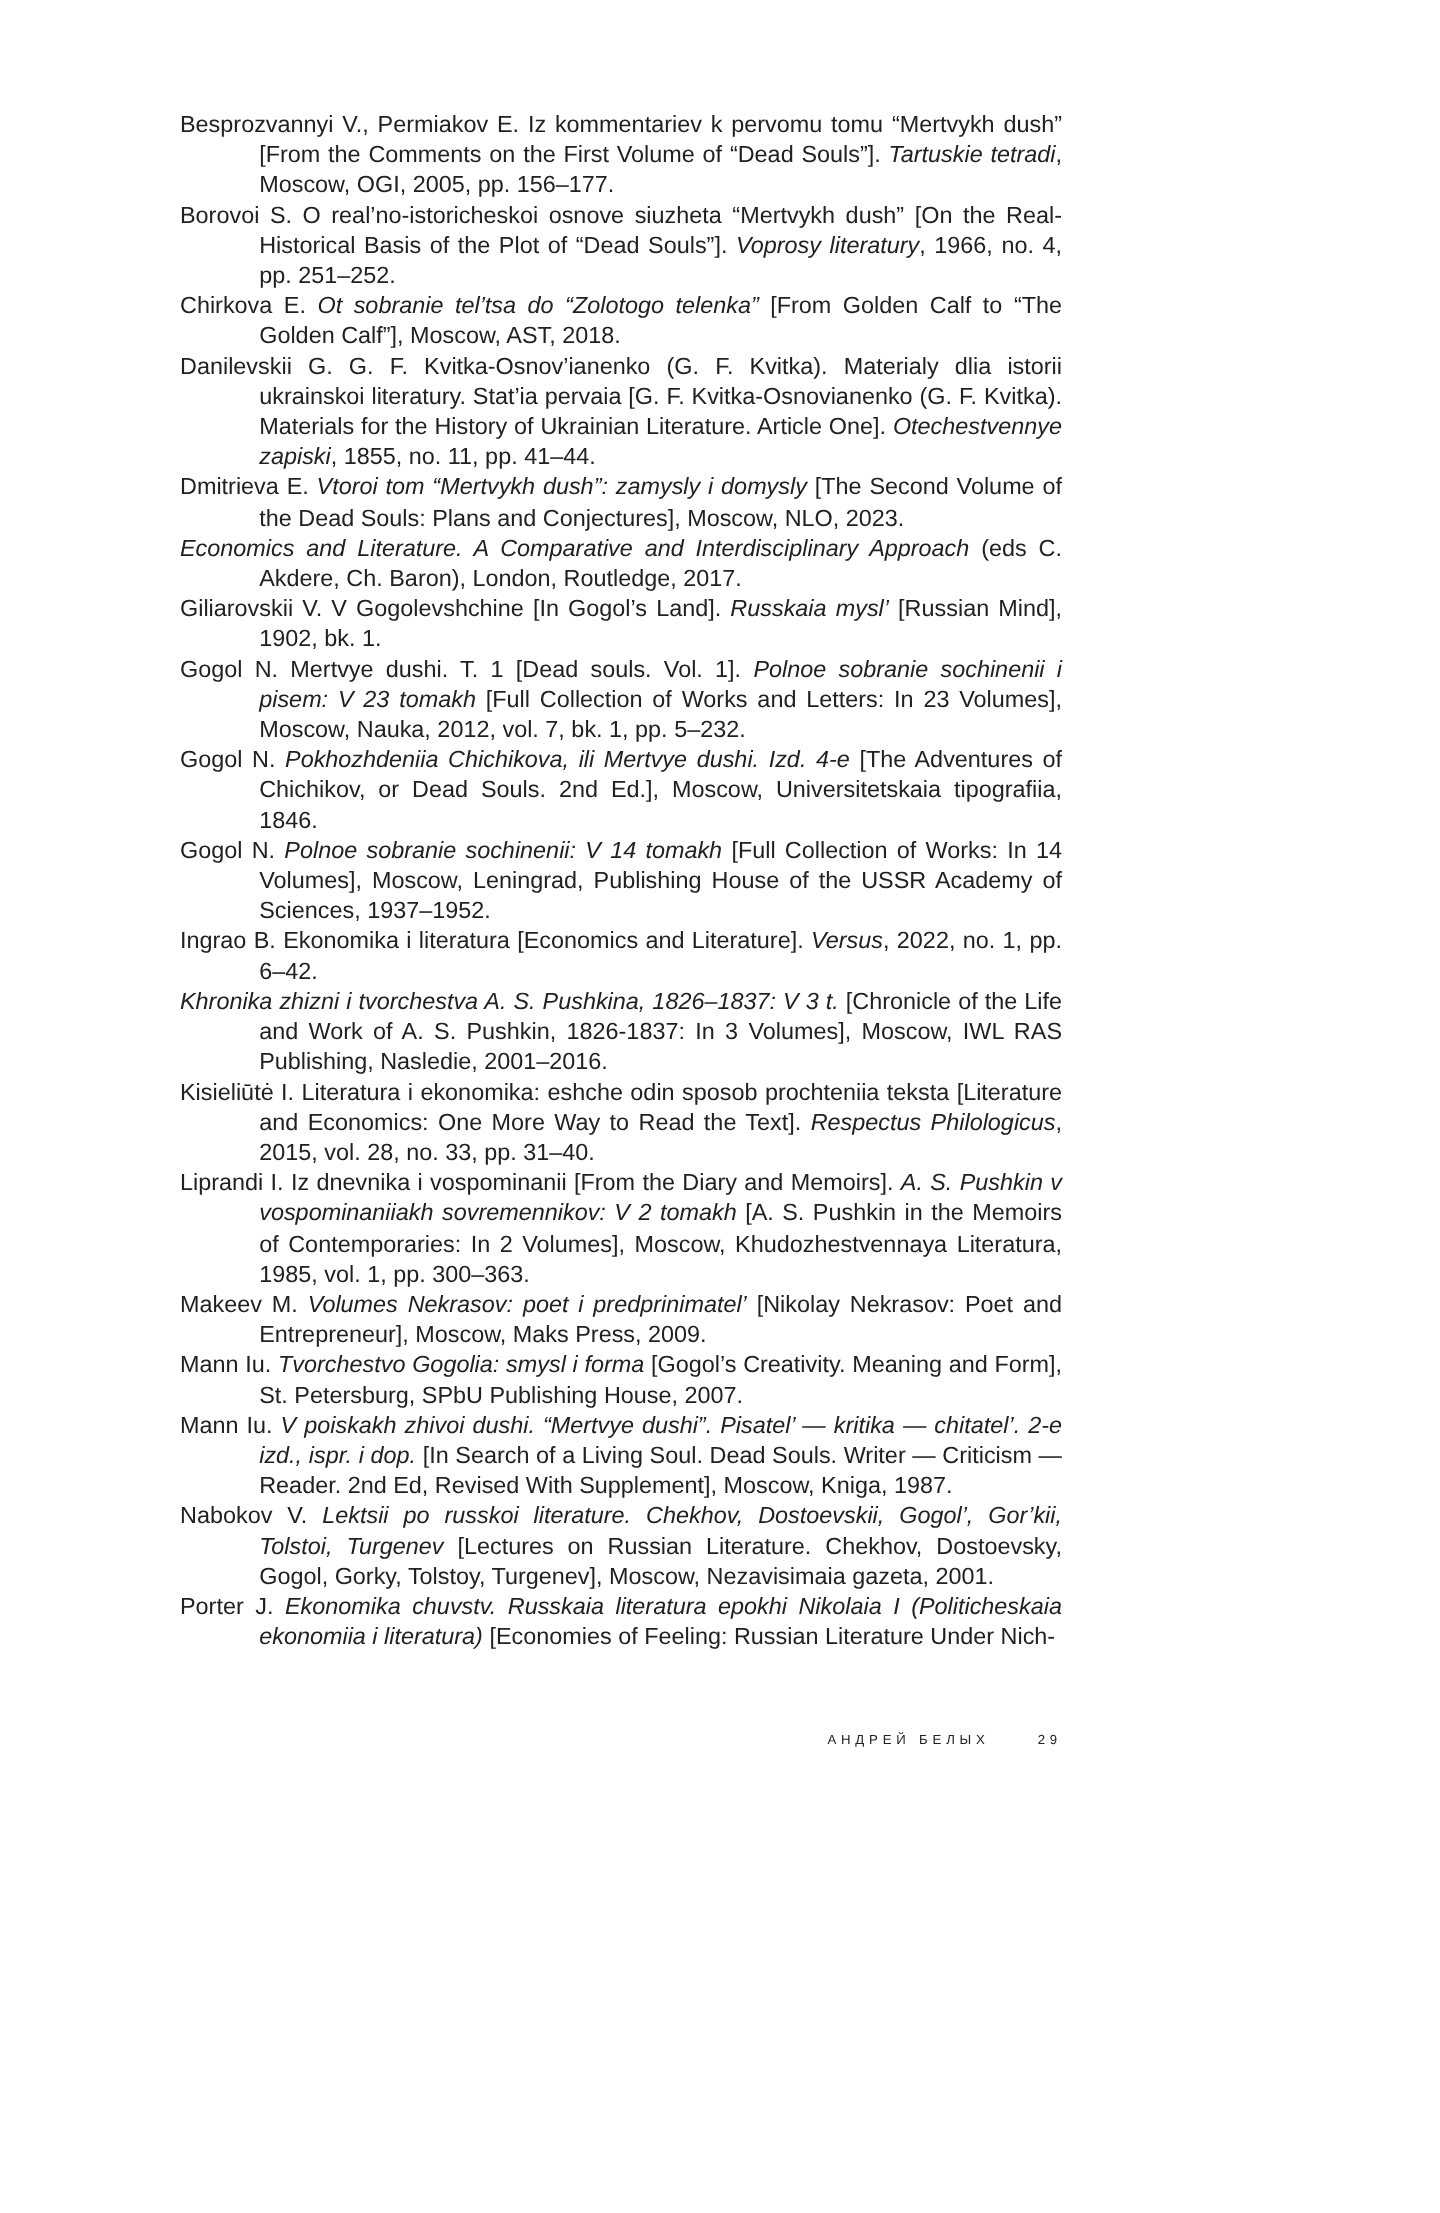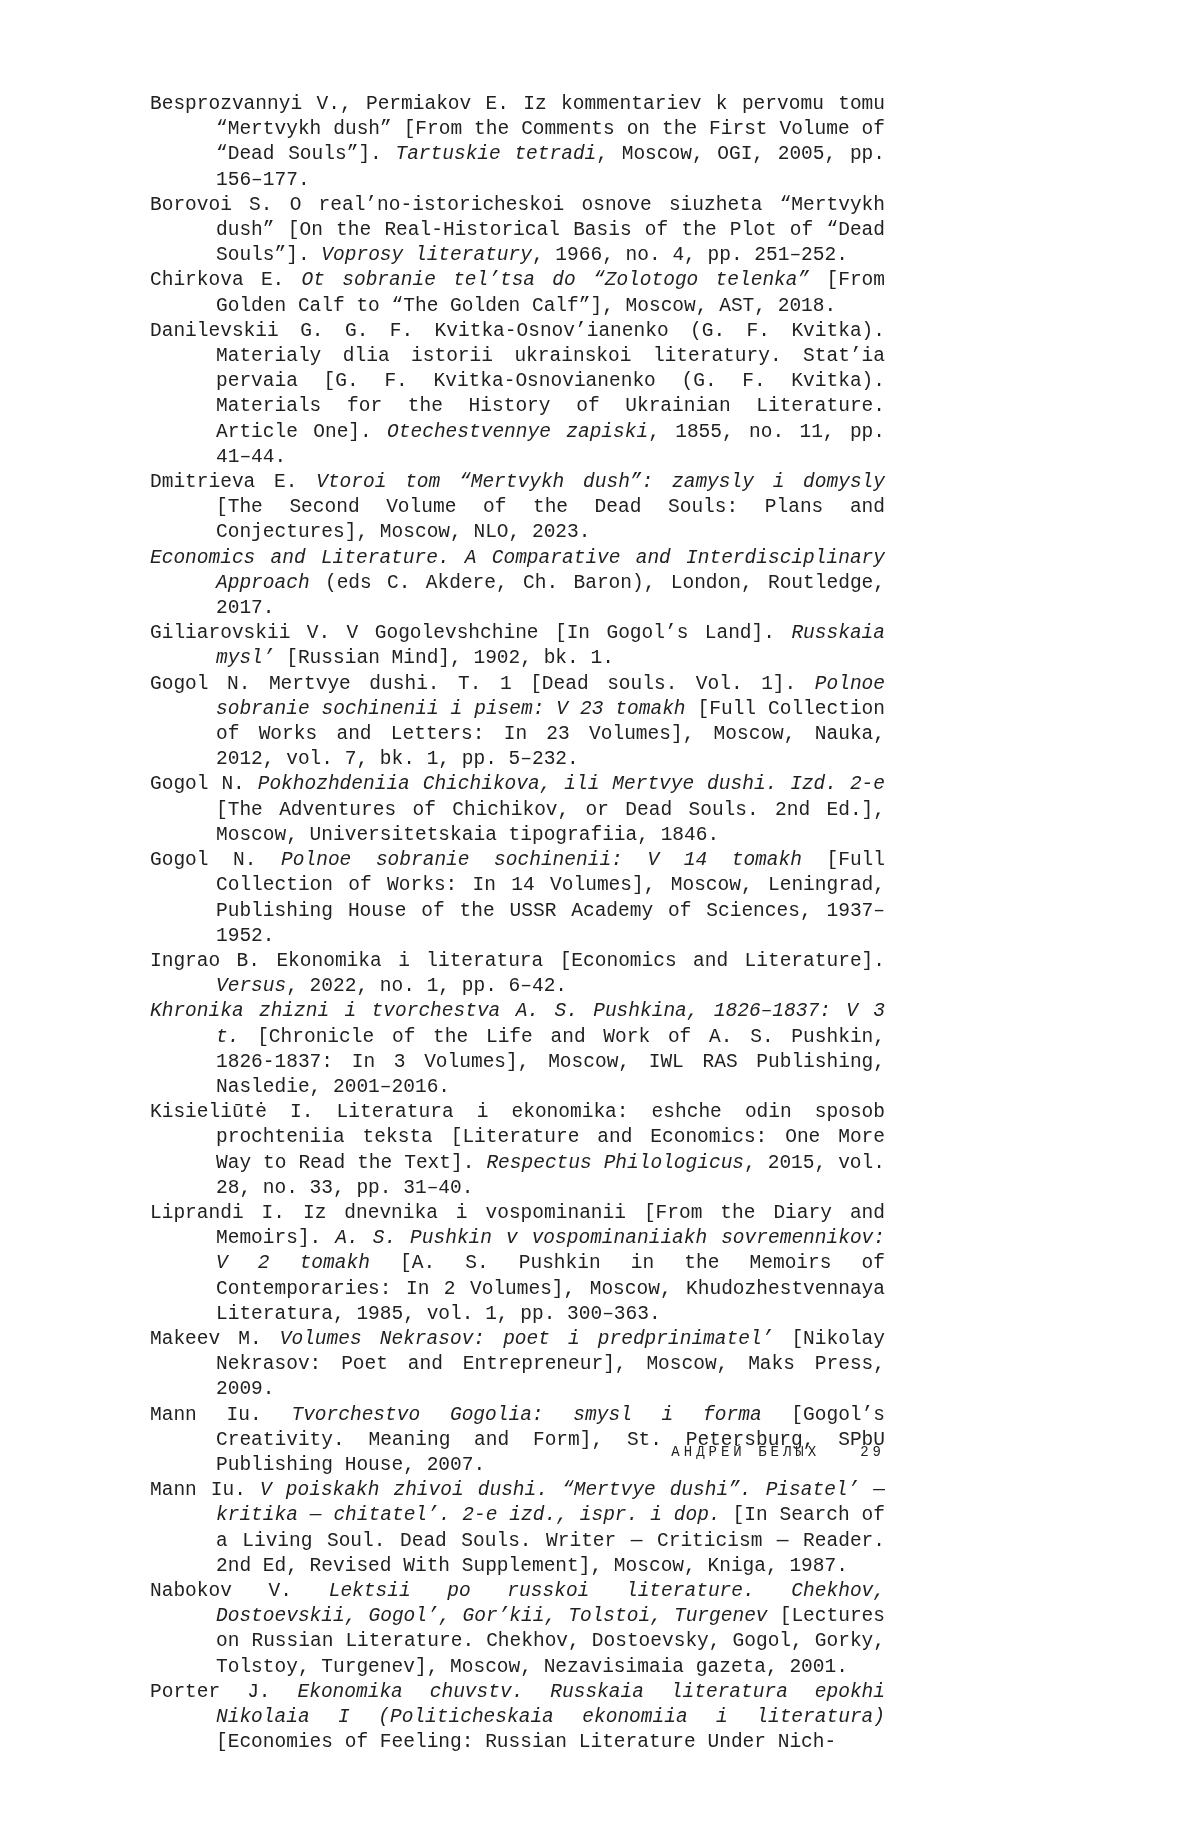--- a/index.html
+++ b/index.html
@@ -5,21 +5,21 @@
   html, body {
     margin: 0;
     padding: 0;
     background: #ffffff;
   }
   .page {
     position: relative;
     width: 1060px;
     height: 1844px;
     background: #ffffff;
-    font-family: Liberation Mono, monospace;
+    font-family: Liberation Sans, sans-serif;
     color: #212121;
     overflow: hidden;
   }
   .content {
     position: absolute;
     left: 150px;
     top: 92px;
     width: 735px;
   }
   .entry {
@@ -35,21 +35,21 @@
   }
   .footer {
     position: absolute;
     left: 150px;
     top: 1420px;
     width: 735px;
     display: flex;
     justify-content: flex-end;
     align-items: baseline;
     gap: 40px;
-    font-size: 14px;
+    font-size: 11px;
     color: #212121;
   }
   .running-head {
     letter-spacing: 4px;
     text-transform: uppercase;
   }
   .page-number {
     letter-spacing: 4px;
     margin-top: 24px;
   }
@@ -60,21 +60,21 @@
 <div class="page">
   <div class="content">
       <p class="entry"><span>Besprozvannyi V., Permiakov E. Iz kommentariev k pervomu tomu “Mertvykh dush” [From the Comments on the First Volume of “Dead Souls”]. </span><em>Tartuskie tetradi</em><span>, Moscow, OGI, 2005, pp. 156–177.</span></p>
       <p class="entry"><span>Borovoi S. O real’no-istoricheskoi osnove siuzheta “Mertvykh dush” [On the Real-Historical Basis of the Plot of “Dead Souls”]. </span><em>Voprosy literatury</em><span>, 1966, no. 4, pp. 251–252.</span></p>
       <p class="entry"><span>Chirkova E. </span><em>Ot sobranie tel’tsa do “Zolotogo telenka”</em><span> [From Golden Calf to “The Golden Calf”], Moscow, AST, 2018.</span></p>
       <p class="entry"><span>Danilevskii G. G. F. Kvitka-Osnov’ianenko (G. F. Kvitka). Materialy dlia istorii ukrainskoi literatury. Stat’ia pervaia [G. F. Kvitka-Osnovianenko (G. F. Kvitka). Materials for the History of Ukrainian Literature. Article One]. </span><em>Otechestvennye zapiski</em><span>, 1855, no. 11, pp. 41–44.</span></p>
       <p class="entry"><span>Dmitrieva E. </span><em>Vtoroi tom “Mertvykh dush”: zamysly i domysly</em><span> [The Second Volume of the Dead Souls: Plans and Conjectures], Moscow, NLO, 2023.</span></p>
       <p class="entry"><em>Economics and Literature. A Comparative and Interdisciplinary Approach</em><span> (eds C. Akdere, Ch. Baron), London, Routledge, 2017.</span></p>
       <p class="entry"><span>Giliarovskii V. V Gogolevshchine [In Gogol’s Land]. </span><em>Russkaia mysl’</em><span> [Russian Mind], 1902, bk. 1.</span></p>
       <p class="entry"><span>Gogol N. Mertvye dushi. T. 1 [Dead souls. Vol. 1]. </span><em>Polnoe sobranie sochinenii i pisem: V 23 tomakh</em><span> [Full Collection of Works and Letters: In 23 Volumes], Moscow, Nauka, 2012, vol. 7, bk. 1, pp. 5–232.</span></p>
-      <p class="entry"><span>Gogol N. </span><em>Pokhozhdeniia Chichikova, ili Mertvye dushi. Izd. 2-e</em><span> [The Adventures of Chichikov, or Dead Souls. 2nd Ed.], Moscow, Universitetskaia tipografiia, 1846.</span></p>
+      <p class="entry"><span>Gogol N. </span><em>Pokhozhdeniia Chichikova, ili Mertvye dushi. Izd. 4-e</em><span> [The Adventures of Chichikov, or Dead Souls. 2nd Ed.], Moscow, Universitetskaia tipografiia, 1846.</span></p>
       <p class="entry"><span>Gogol N. </span><em>Polnoe sobranie sochinenii: V 14 tomakh</em><span> [Full Collection of Works: In 14 Volumes], Moscow, Leningrad, Publishing House of the USSR Academy of Sciences, 1937–1952.</span></p>
       <p class="entry"><span>Ingrao B. Ekonomika i literatura [Economics and Literature]. </span><em>Versus</em><span>, 2022, no. 1, pp. 6–42.</span></p>
       <p class="entry"><em>Khronika zhizni i tvorchestva A. S. Pushkina, 1826–1837: V 3 t.</em><span> [Chronicle of the Life and Work of A. S. Pushkin, 1826-1837: In 3 Volumes], Moscow, IWL RAS Publishing, Nasledie, 2001–2016.</span></p>
       <p class="entry"><span>Kisieliūtė I. Literatura i ekonomika: eshche odin sposob prochteniia teksta [Literature and Economics: One More Way to Read the Text]. </span><em>Respectus Philologicus</em><span>, 2015, vol. 28, no. 33, pp. 31–40.</span></p>
       <p class="entry"><span>Liprandi I. Iz dnevnika i vospominanii [From the Diary and Memoirs]. </span><em>A. S. Pushkin v vospominaniiakh sovremennikov: V 2 tomakh</em><span> [A. S. Pushkin in the Memoirs of Contemporaries: In 2 Volumes], Moscow, Khudozhestvennaya Literatura, 1985, vol. 1, pp. 300–363.</span></p>
       <p class="entry"><span>Makeev M. </span><em>Volumes Nekrasov: poet i predprinimatel’</em><span> [Nikolay Nekrasov: Poet and Entrepreneur], Moscow, Maks Press, 2009.</span></p>
       <p class="entry"><span>Mann Iu. </span><em>Tvorchestvo Gogolia: smysl i forma</em><span> [Gogol’s Creativity. Meaning and Form], St. Petersburg, SPbU Publishing House, 2007.</span></p>
       <p class="entry"><span>Mann Iu. </span><em>V poiskakh zhivoi dushi. “Mertvye dushi”. Pisatel’ — kritika — chitatel’. 2-e izd., ispr. i dop.</em><span> [In Search of a Living Soul. Dead Souls. Writer — Criticism — Reader. 2nd Ed, Revised With Supplement], Moscow, Kniga, 1987.</span></p>
       <p class="entry"><span>Nabokov V. </span><em>Lektsii po russkoi literature. Chekhov, Dostoevskii, Gogol’, Gor’kii, Tolstoi, Turgenev</em><span> [Lectures on Russian Literature. Chekhov, Dostoevsky, Gogol, Gorky, Tolstoy, Turgenev], Moscow, Nezavisimaia gazeta, 2001.</span></p>
       <p class="entry"><span>Porter J. </span><em>Ekonomika chuvstv. Russkaia literatura epokhi Nikolaia I (Politicheskaia ekonomiia i literatura)</em><span> [Economies of Feeling: Russian Literature Under Nich-</span></p>

